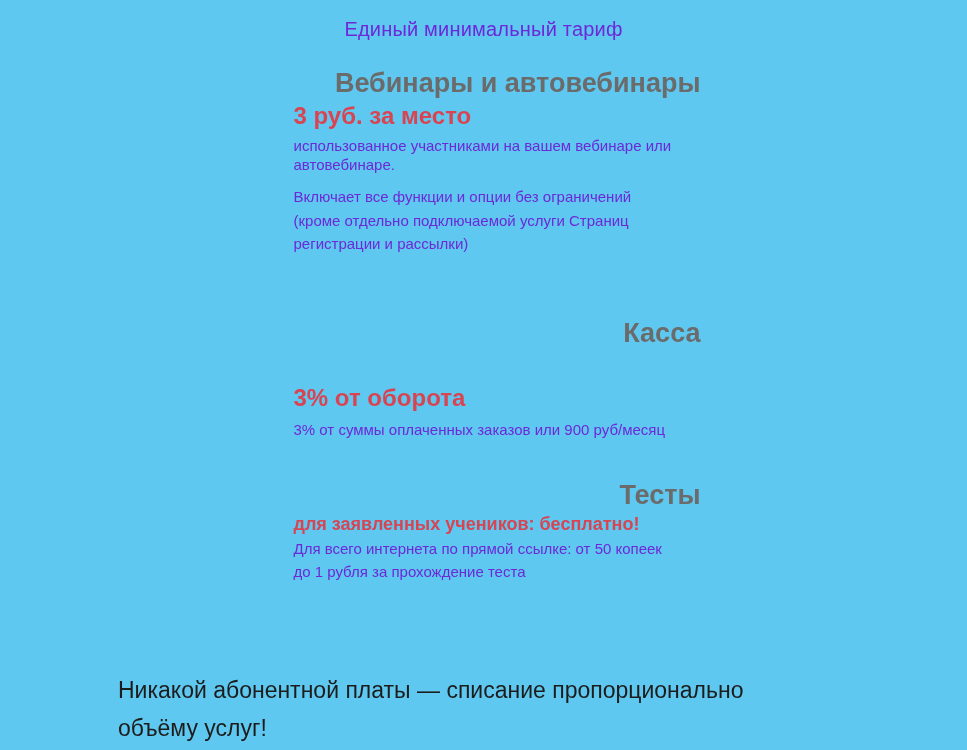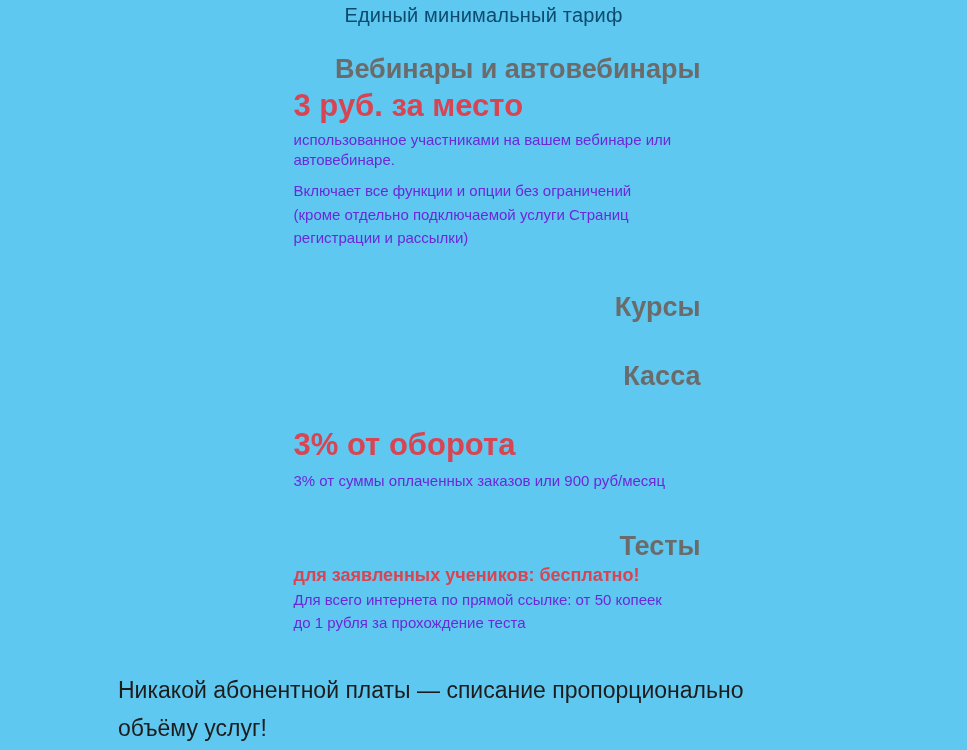--- a/index.html
+++ b/index.html
@@ -11,22 +11,22 @@
     height: 750px;
     background: #5ec8f0;
     font-family: "Liberation Sans", sans-serif;
     color: #333333;
     overflow: hidden;
     position: relative;
   }
   .page-title {
     text-align: center;
     font-size: 20px;
-    color: #0c4a6e;
-    padding-top: 4px;
+    color: #6d28d9;
+    padding-top: 18px;
     letter-spacing: 0.2px;
   }
   .rows {
     margin-top: 18px;
   }
   .row {
     display: flex;
     align-items: center;
     margin-bottom: 6px;
     flex-direction: column;
@@ -39,21 +39,21 @@
     font-size: 27px;
     font-weight: bold;
     color: #6b6b6b;
     line-height: 1.22;
   }
   .row-body {
     width: 380px;
     padding-top: 2px;
   }
   .headline {
-    font-size: 31px;
+    font-size: 24px;
     font-weight: bold;
     color: #d94452;
     line-height: 1.15;
     margin-bottom: 6px;
   }
   .headline.small {
     font-size: 18px;
     margin-bottom: 2px;
   }
   .desc {
@@ -97,21 +97,20 @@
   <div class="row row-webinars">
     <div class="row-label">Вебинары и автовебинары</div>
     <div class="row-body">
       <div class="headline">3 руб. за место</div>
       <div class="desc">использованное участниками на вашем вебинаре или автовебинаре.</div>
       <div class="desc loose">Включает все функции и опции без ограничений (кроме отдельно подключаемой услуги Страниц регистрации и рассылки)</div>
     </div>
   </div>
 
   <div class="row row-courses">
-    <div class="row-label">Курсы</div>
   </div>
 
   <div class="row row-kassa">
     <div class="row-label">Касса</div>
     <div class="row-body">
       <div class="headline">3% от оборота</div>
       <div class="desc loose">3% от суммы оплаченных заказов или 900 руб/месяц</div>
     </div>
   </div>
 

